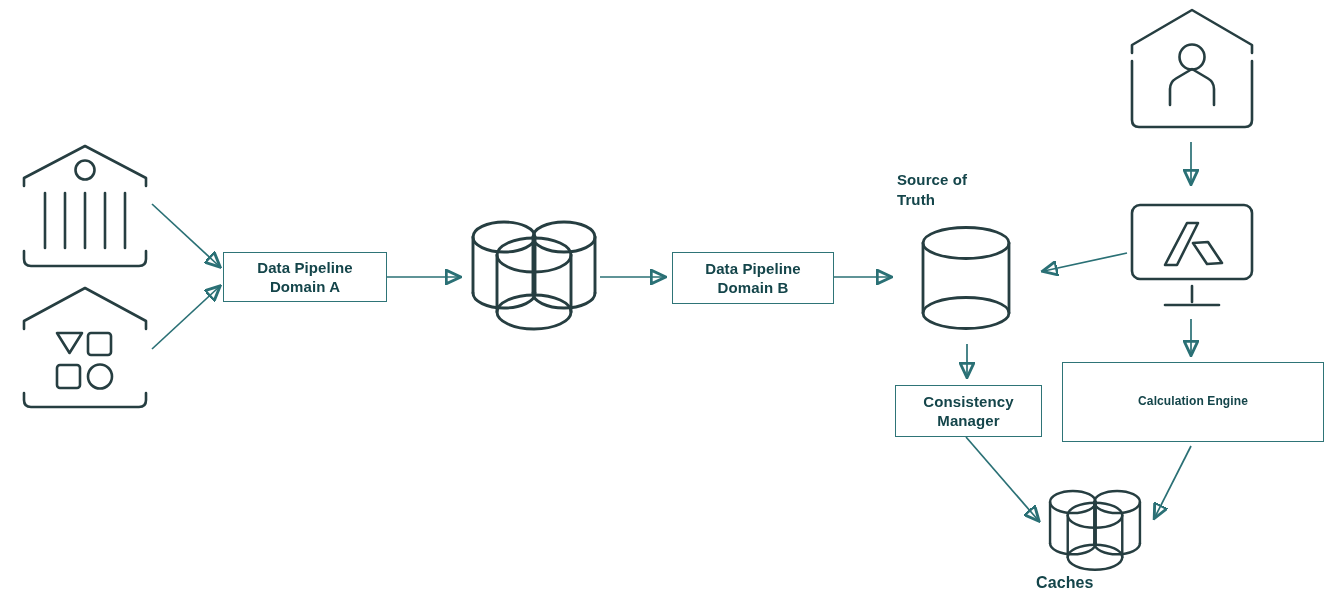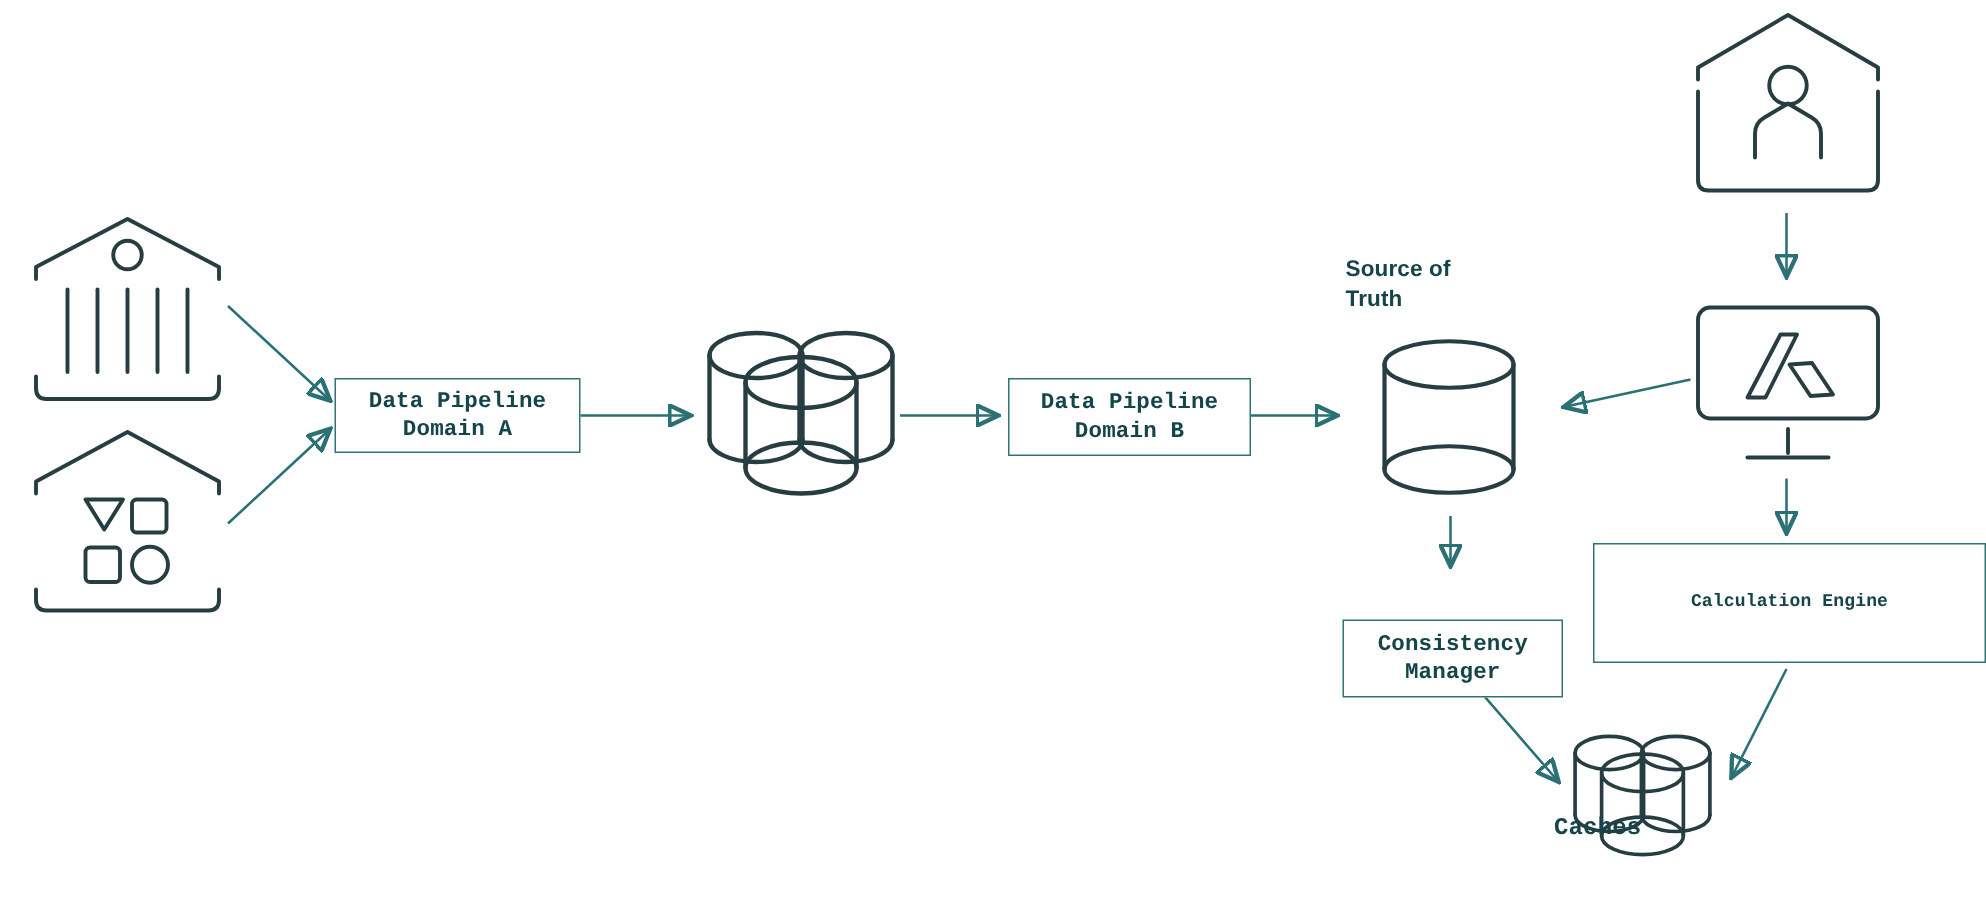--- a/index.html
+++ b/index.html
@@ -15,21 +15,21 @@
   .icon svg{display:block;}
   .icon path,.icon circle,.icon ellipse,.icon rect,.icon line,.icon polygon{
     stroke:currentColor;fill:none;stroke-linecap:round;stroke-linejoin:round;
   }
   .node-box{
     position:absolute;display:flex;align-items:center;justify-content:center;
     background:var(--box-fill,#fff);
     border:1.6px solid var(--box-border,#2e7477);
     color:var(--label-text,#16454a);
     font-size:15px;font-weight:600;line-height:1.28;text-align:center;
-    white-space:pre-line;letter-spacing:.1px;font-family:Liberation Mono, monospace;
+    white-space:pre-line;letter-spacing:.1px;
   }
   .free-label{
     position:absolute;font-size:15px;font-weight:600;line-height:1.32;
     text-align:left;white-space:pre-line;color:var(--label-text,#16454a);
     letter-spacing:.1px;
   }
 </style>
 </head>
 <body>
 
@@ -128,36 +128,36 @@
       <path d="M63 40 L78 39 L92 60 L77 61 Z"></path>
     </svg>
   </div>
   <div class="icon" style="left:1160px;top:284px;">
     <svg width="64" height="26" viewBox="0 0 64 26" stroke-width="2.6">
       <path d="M32 2 V18"></path>
       <path d="M5 21 H59"></path>
     </svg>
   </div>
 
-  <div class="node-box" style="left:895px;top:385px;width:145px;height:50px;margin-top:28px;">Consistency
+  <div class="node-box" style="left:895px;top:385px;width:145px;height:50px;">Consistency
 Manager</div>
 
   <div class="node-box" style="left:1062px;top:362px;width:260px;height:78px;font-size:12px;">Calculation Engine</div>
 
   <div class="icon" style="left:1046px;top:488px;">
     <svg width="98" height="84" viewBox="0 0 132 114" stroke-width="3.3">
       <ellipse cx="36" cy="19" rx="31" ry="15"></ellipse>
       <path d="M5 19 V75"></path>
         <path d="M67 19 V75"></path>
       <path d="M5 75 A31 15 0 0 0 67 75"></path>
       <ellipse cx="96" cy="19" rx="31" ry="15"></ellipse>
       <path d="M65 19 V75"></path>
         <path d="M127 19 V75"></path>
       <path d="M65 75 A31 15 0 0 0 127 75"></path>
       <ellipse cx="66" cy="37" rx="37" ry="17" fill="#fff"></ellipse>
       <path d="M29 37 V94"></path>
         <path d="M103 37 V94"></path>
       <ellipse cx="66" cy="94" rx="37" ry="17"></ellipse>
     </svg>
   </div>
-  <div class="free-label" style="left:1036px;top:542px;width:120px;font-size:16px;font-family:Liberation Mono, monospace;">Caches</div>
+  <div class="free-label" style="left:1036px;top:572px;width:120px;font-size:16px;">Caches</div>
 
 </div>
 
 </body></html>

